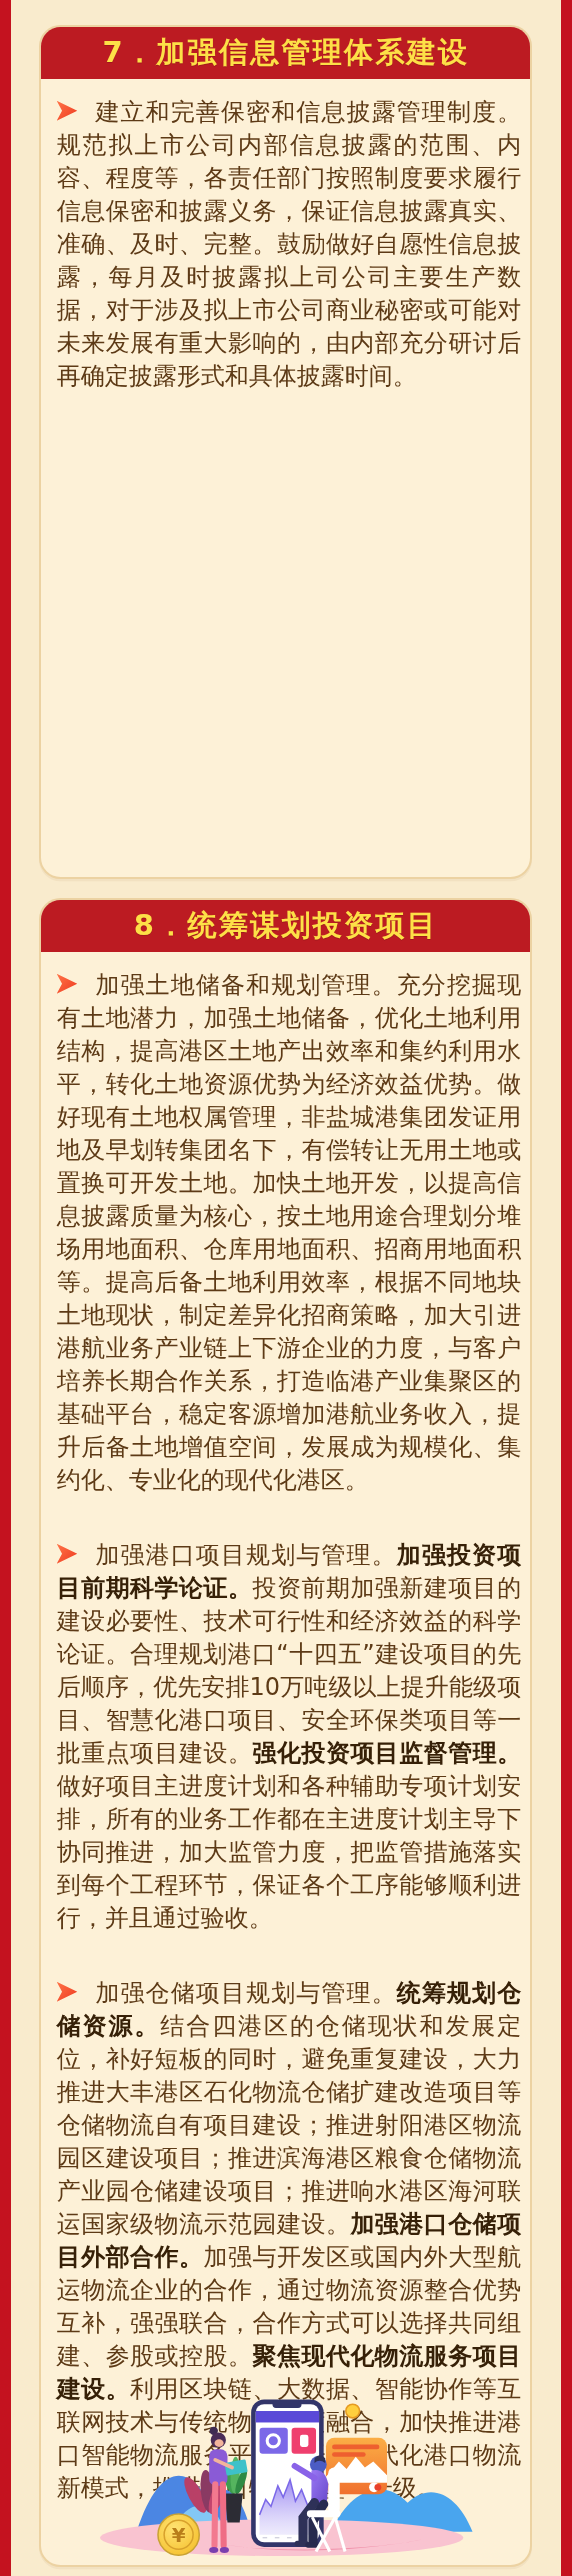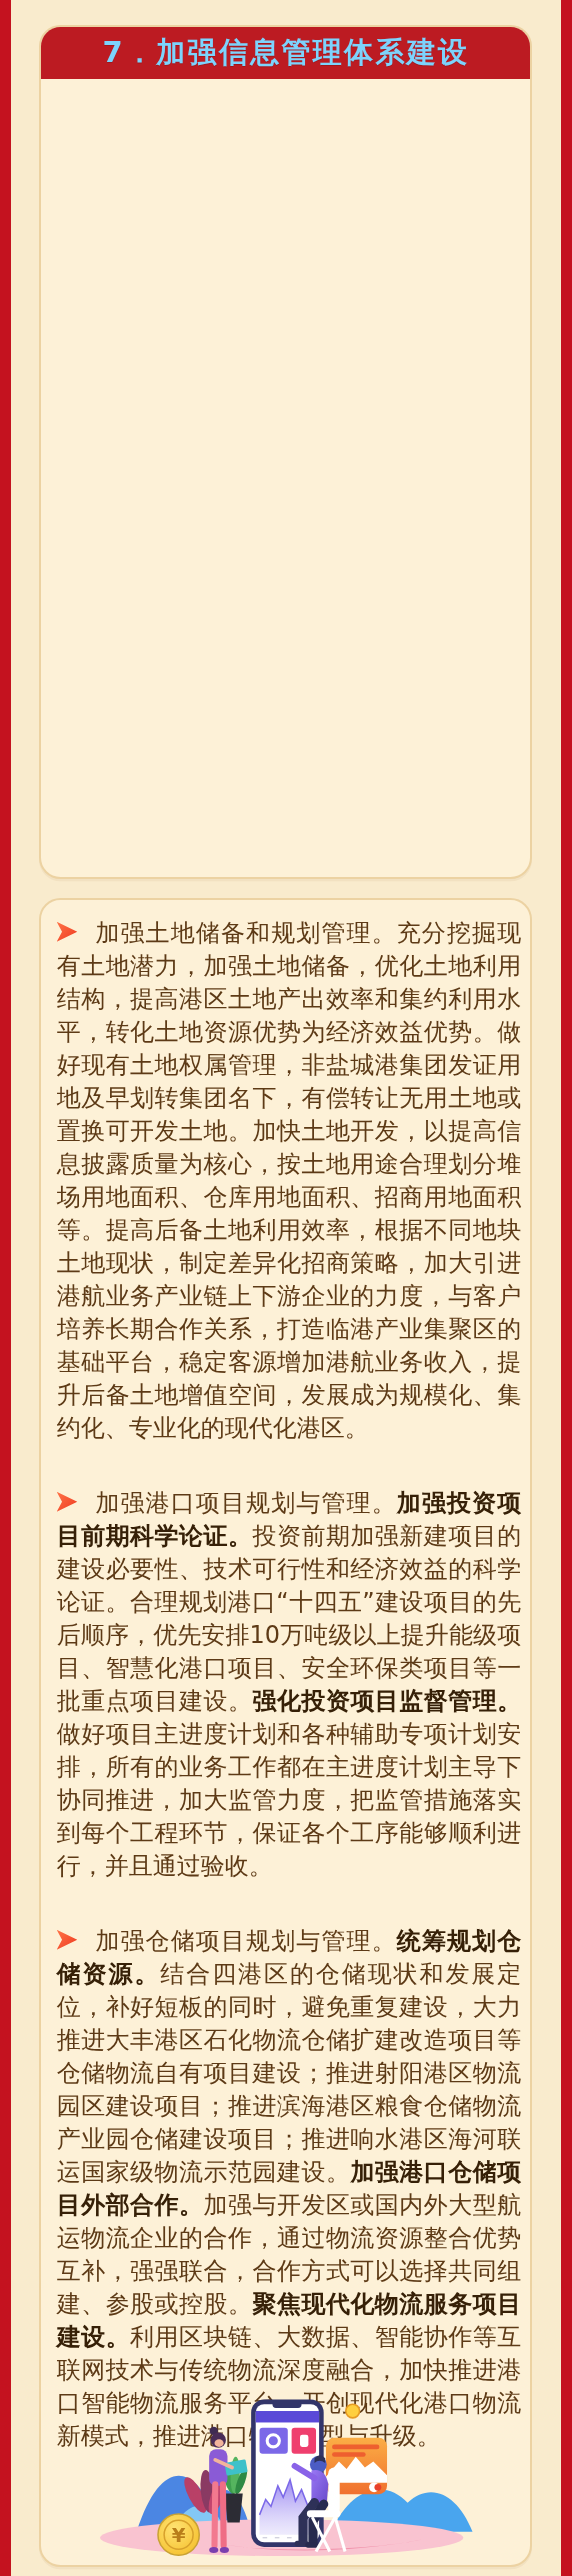--- a/index.html
+++ b/index.html
@@ -22,21 +22,21 @@
     box-shadow:0 2.3px 0 rgba(160,120,60,0.08);
   }
   .card-1 { top:25px;  height:854px; }
   .card-2 { top:898px; height:1669px; }
   .banner {
     width:100%; height:52px;
     background:#bc1b22;
     display:flex; align-items:center; justify-content:center;
   }
   .banner h2 {
-    color:#7dd3fc; font-size:29px; font-weight:700; letter-spacing:2.3px;
+    color:#fde047; font-size:29px; font-weight:700; letter-spacing:2.3px;
     text-shadow:0 0.8px 0 rgba(0,0,0,0.15);
   }
   .card-body { padding:17px 9.2px 0 15.3px; }
   .para {
     font-size:24px; line-height:33px; text-align:justify;
     color:#5d3a16; margin-bottom:42px;
   }
   .bullet {
     display:inline-block; width:20.6px; height:20px; margin-right:17px;
     vertical-align:-0.8px;
@@ -48,24 +48,28 @@
 </style>
 </head>
 <body>
 
 <div class="panel">
   <section class="card card-1">
     <header class="banner">
       <h2>7．加强信息管理体系建设</h2>
     </header>
     <div class="card-body">
+        <p class="para"><span class="bullet"></span><span class="run">建立和完善保密和信息披露管理制度。规范拟上市公司内部信息披露的范围、内容、程度等，各责任部门按照制度要求履行信息保密和披露义务，保证信息披露真实、准确、及时、完整。鼓励做好自愿性信息披露，每月及时披露拟上司公司主要生产数据，对于涉及拟上市公司商业秘密或可能对未来发展有重大影响的，由内部充分研讨后再确定披露形式和具体披露时间。</span></p>
       </div>
   </section>
 
   <section class="card card-2">
+    <header class="banner">
+      <h2>8．统筹谋划投资项目</h2>
+    </header>
     <div class="card-body">
         <p class="para"><span class="bullet"></span><span class="run">加强土地储备和规划管理。充分挖掘现有土地潜力，加强土地储备，优化土地利用结构，提高港区土地产出效率和集约利用水平，转化土地资源优势为经济效益优势。做好现有土地权属管理，非盐城港集团发证用地及早划转集团名下，有偿转让无用土地或置换可开发土地。加快土地开发，以提高信息披露质量为核心，按土地用途合理划分堆场用地面积、仓库用地面积、招商用地面积等。提高后备土地利用效率，根据不同地块土地现状，制定差异化招商策略，加大引进港航业务产业链上下游企业的力度，与客户培养长期合作关系，打造临港产业集聚区的基础平台，稳定客源增加港航业务收入，提升后备土地增值空间，发展成为规模化、集约化、专业化的现代化港区。</span></p>
         <p class="para"><span class="bullet"></span><span class="run">加强港口项目规划与管理。</span><span class="run bold">加强投资项目前期科学论证。</span><span class="run">投资前期加强新建项目的建设必要性、技术可行性和经济效益的科学论证。合理规划港口“十四五”建设项目的先后顺序，优先安排10万吨级以上提升能级项目、智慧化港口项目、安全环保类项目等一批重点项目建设。</span><span class="run bold">强化投资项目监督管理。</span><span class="run">做好项目主进度计划和各种辅助专项计划安排，所有的业务工作都在主进度计划主导下协同推进，加大监管力度，把监管措施落实到每个工程环节，保证各个工序能够顺利进行，并且通过验收。</span></p>
         <p class="para"><span class="bullet"></span><span class="run">加强仓储项目规划与管理。</span><span class="run bold">统筹规划仓储资源。</span><span class="run">结合四港区的仓储现状和发展定位，补好短板的同时，避免重复建设，大力推进大丰港区石化物流仓储扩建改造项目等仓储物流自有项目建设；推进射阳港区物流园区建设项目；推进滨海港区粮食仓储物流产业园仓储建设项目；推进响水港区海河联运国家级物流示范园建设。</span><span class="run bold">加强港口仓储项目外部合作。</span><span class="run">加强与开发区或国内外大型航运物流企业的合作，通过物流资源整合优势互补，强强联合，合作方式可以选择共同组建、参股或控股。</span><span class="run bold">聚焦现代化物流服务项目建设。</span><span class="run">利用区块链、大数据、智能协作等互联网技术与传统物流深度融合，加快推进港口智能物流服务平台，开创现代化港口物流新模式，推进港口物流转型与升级。</span></p>
       </div>
 
   <div class="illu">
     <svg viewBox="0 0 520 225" width="397" height="172" xmlns="http://www.w3.org/2000/svg">
       <defs>
         <linearGradient id="gOrange" x1="0" y1="0" x2="0" y2="1">

